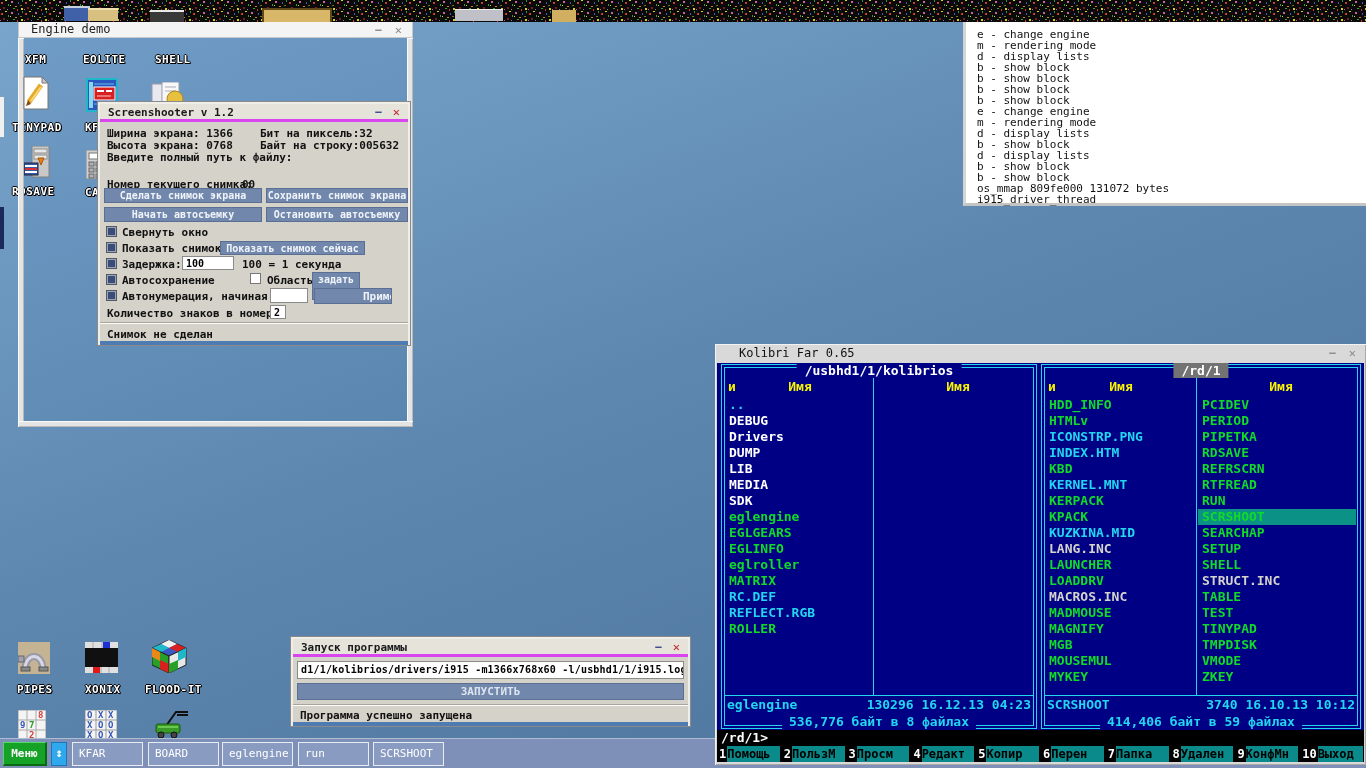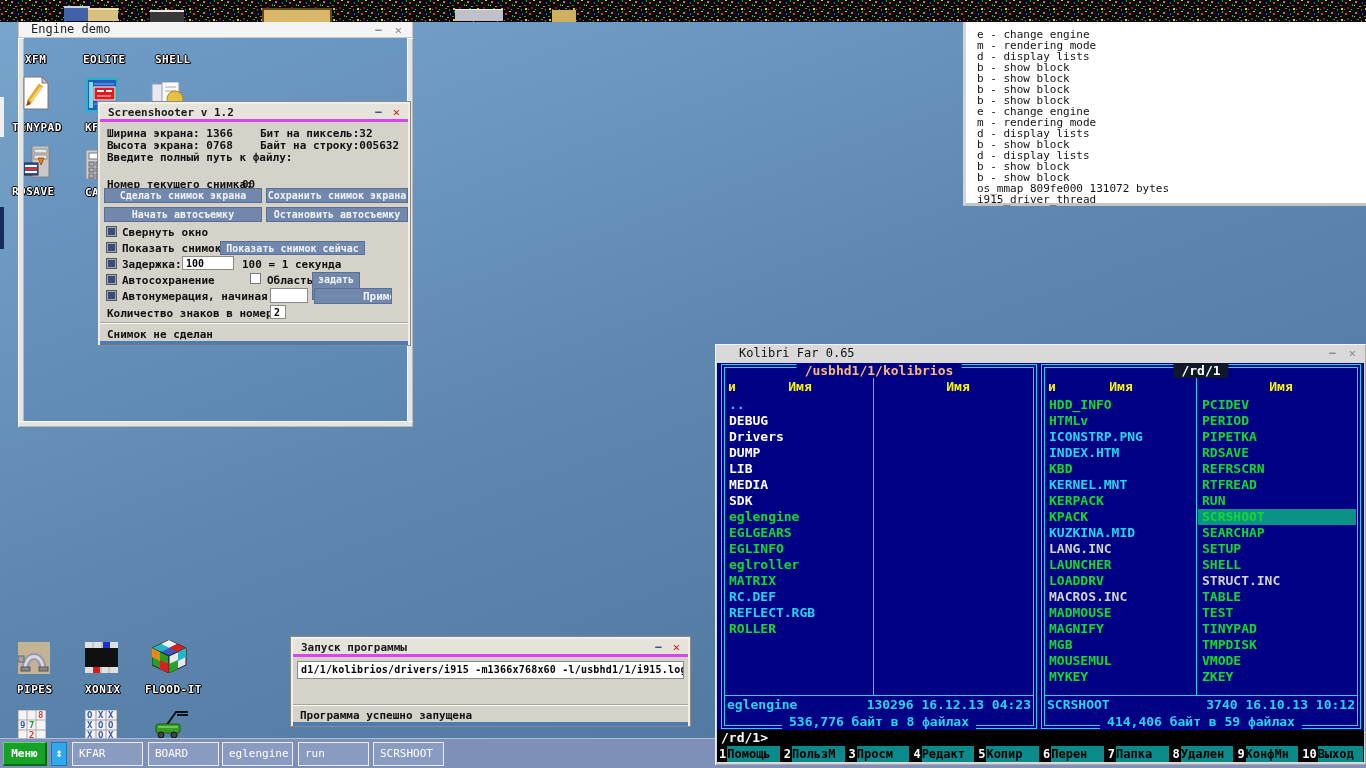--- a/index.html
+++ b/index.html
@@ -55,23 +55,23 @@
   
   .farwin{position:absolute;left:715px;top:344px;width:651px;height:421px;z-index:70;
     background:#d9d9d9;box-shadow:inset 1px 1px 0 #f2f2f2, inset -1px -1px 0 #a8a8a8;}
   .far-title{position:absolute;left:2px;top:1px;right:2px;height:17px;color:#111;
     font-size:12px;line-height:17px;padding-left:22px;}
   .farclient{position:absolute;left:2px;top:19px;right:2px;bottom:3px;background:#000085;}
   .fpanel{position:absolute;top:1px;height:365px;}
   .dbl{position:absolute;inset:0;border:1px solid #22d6f0;}
   .dbl::after{content:'';position:absolute;inset:2px;border:1px solid #22d6f0;}
   .fpath{position:absolute;top:-1px;left:50%;transform:translateX(-50%);height:15px;
-    line-height:15px;background:#000085;padding:0 8px;color:#fdba74;font-size:13px;
+    line-height:15px;background:#000085;padding:0 8px;color:#ffffff;font-size:13px;
     font-weight:700;white-space:nowrap;z-index:2;}
-  .fpath.active{background:#0f172a;color:#fff;}
+  .fpath.active{background:#737373;color:#fff;}
   .fsort{position:absolute;left:7px;top:15px;color:#f8f400;font-size:13px;font-weight:700;}
   .fhdr{position:absolute;top:15px;width:50%;text-align:center;color:#f8f400;
     font-size:13px;font-weight:700;}
   .fdiv{position:absolute;top:14px;bottom:34px;width:1px;background:#22d6f0;}
   .flist{position:absolute;top:33px;}
   .frow{height:16px;line-height:16px;font-size:13px;font-weight:700;padding:0 4px;
     white-space:nowrap;overflow:hidden;}
   .c-up,.c-file{color:#22d6f0;} .c-dir{color:#ffffff;} .c-exe{color:#10dc28;} .c-inc{color:#d4d4cc;}
   .frow.sel{background:#0b9186;}
   .fsep{position:absolute;left:3px;right:3px;bottom:33px;height:1px;background:#22d6f0;}
@@ -260,20 +260,21 @@
       </div>
   </div>
 
   <div class="lwin" style="left:291px;top:637px;width:399px;height:89px;">
     <div class="tbar">
       <span>Запуск программы</span>
       <span class="winbtn min" style="right:26px;">−</span>
       <span class="winbtn cls" style="right:8px;">✕</span>
     </div>
     <div class="sfield" style="left:4px;top:22px;width:387px;height:18px;line-height:14px;letter-spacing:.2px;"><span>d1/1/kolibrios/drivers/i915 -m1366x768x60 -l/usbhd1/1/i915.log</span></div>
+    <div class="sbtn" style="left:4px;top:44px;width:387px;height:17px;line-height:16px;font-size:11px;color:#dce4f0;">ЗАПУСТИТЬ</div>
     <div class="groove" style="left:0;right:0;top:65px;"></div>
     <div class="stext" style="left:7px;top:70px;">Программа успешно запущена</div>
     <div class="bstrip"></div>
   </div>
 
   <div class="gicon" style="left:18px;top:642px;">
     <svg width="32" height="32">
         <rect width="32" height="32" fill="#c4b494"></rect>
         <path d="M7,28 C7,10 25,10 25,28" fill="none" stroke="#9898a8" stroke-width="7"></path>
         <path d="M7,28 C7,10 25,10 25,28" fill="none" stroke="#d8d8e4" stroke-width="3"></path>

